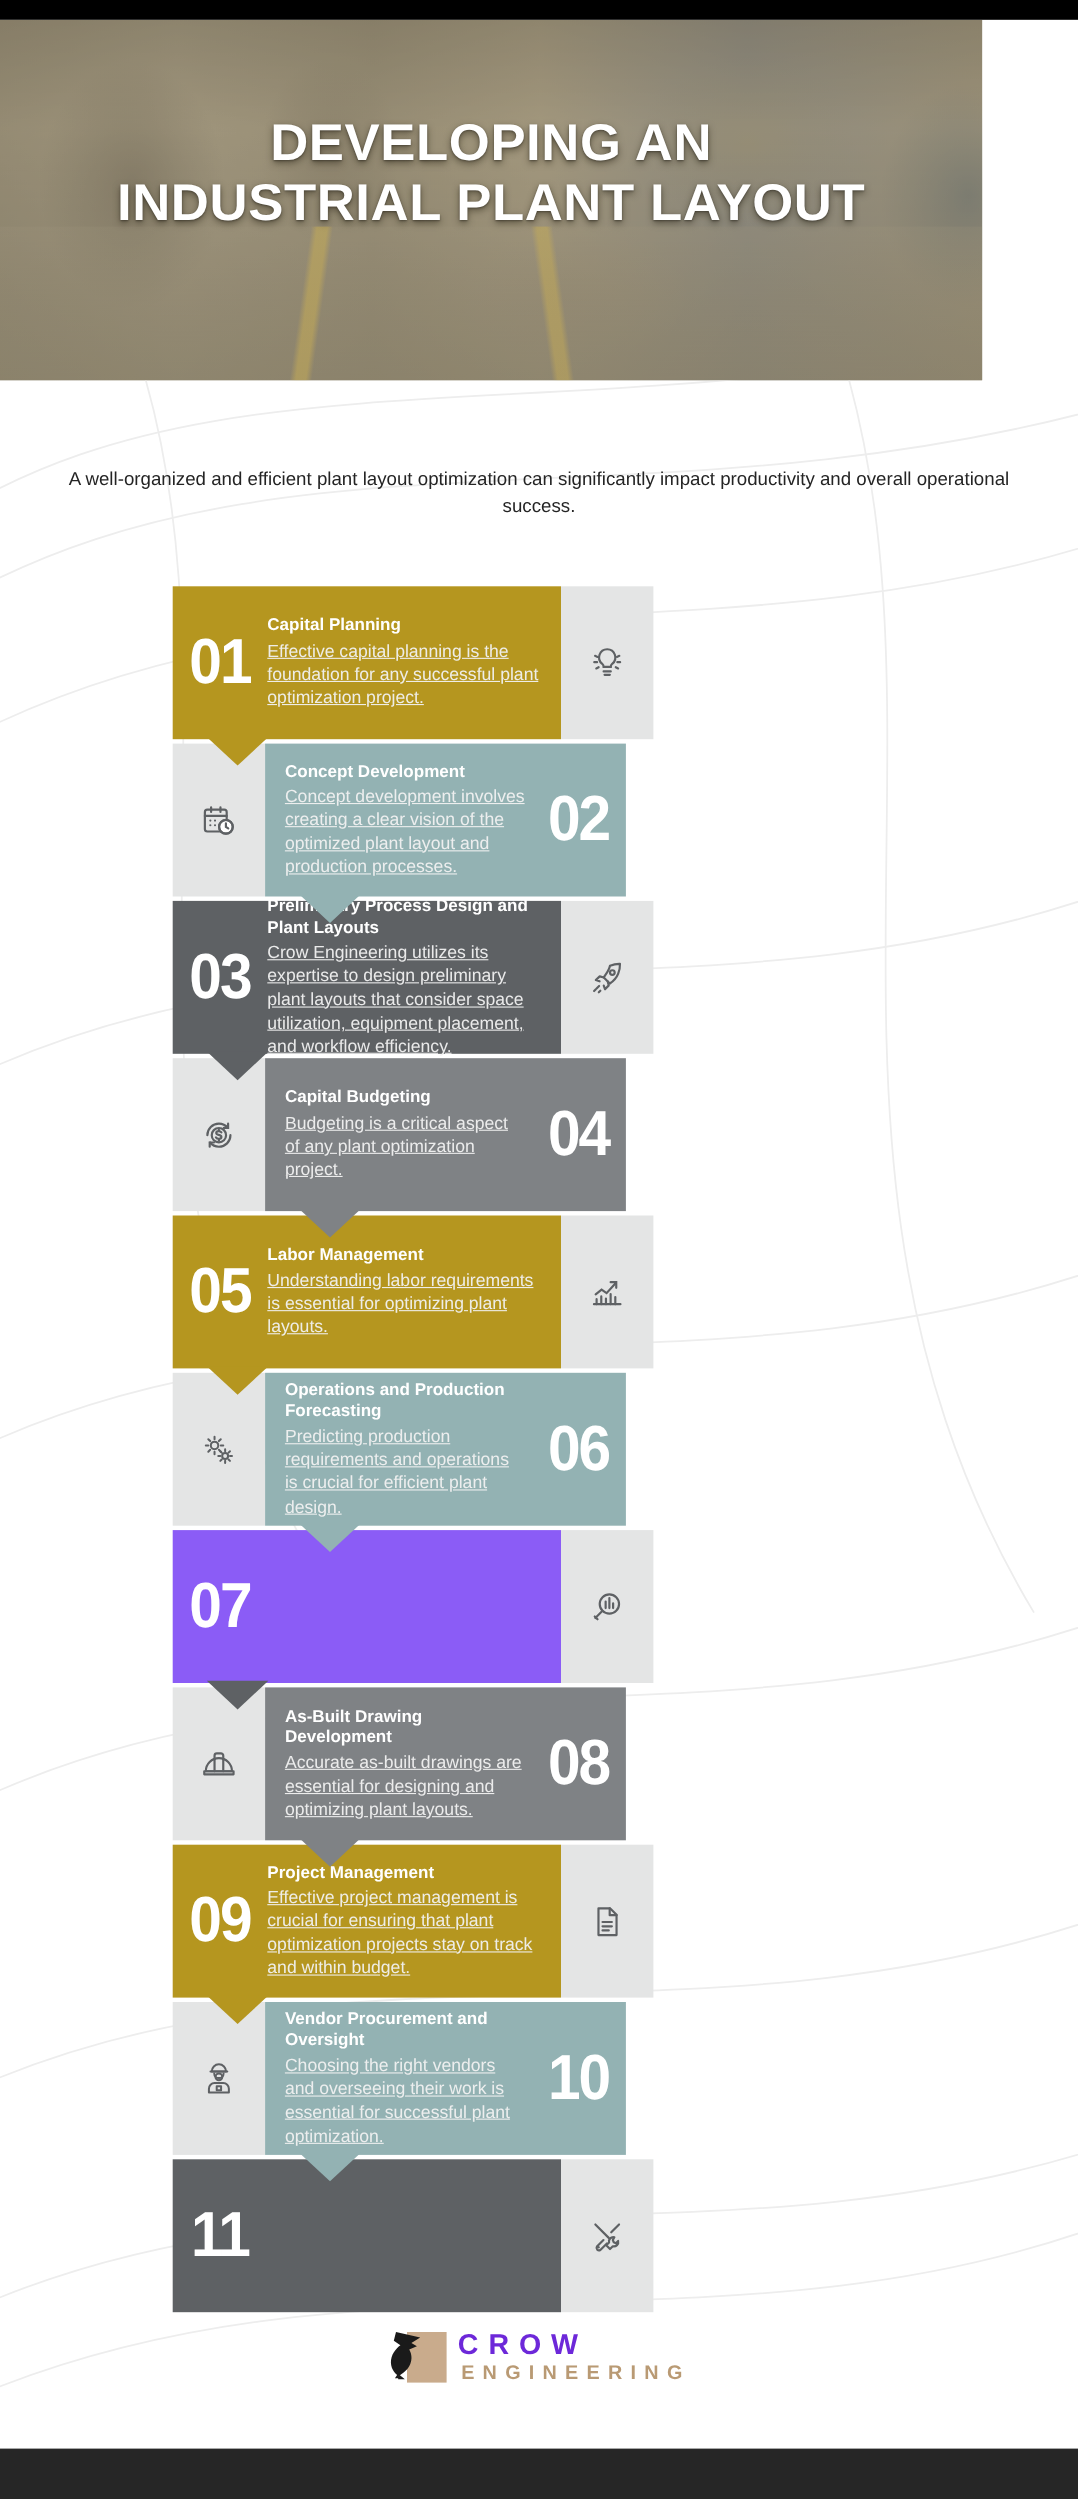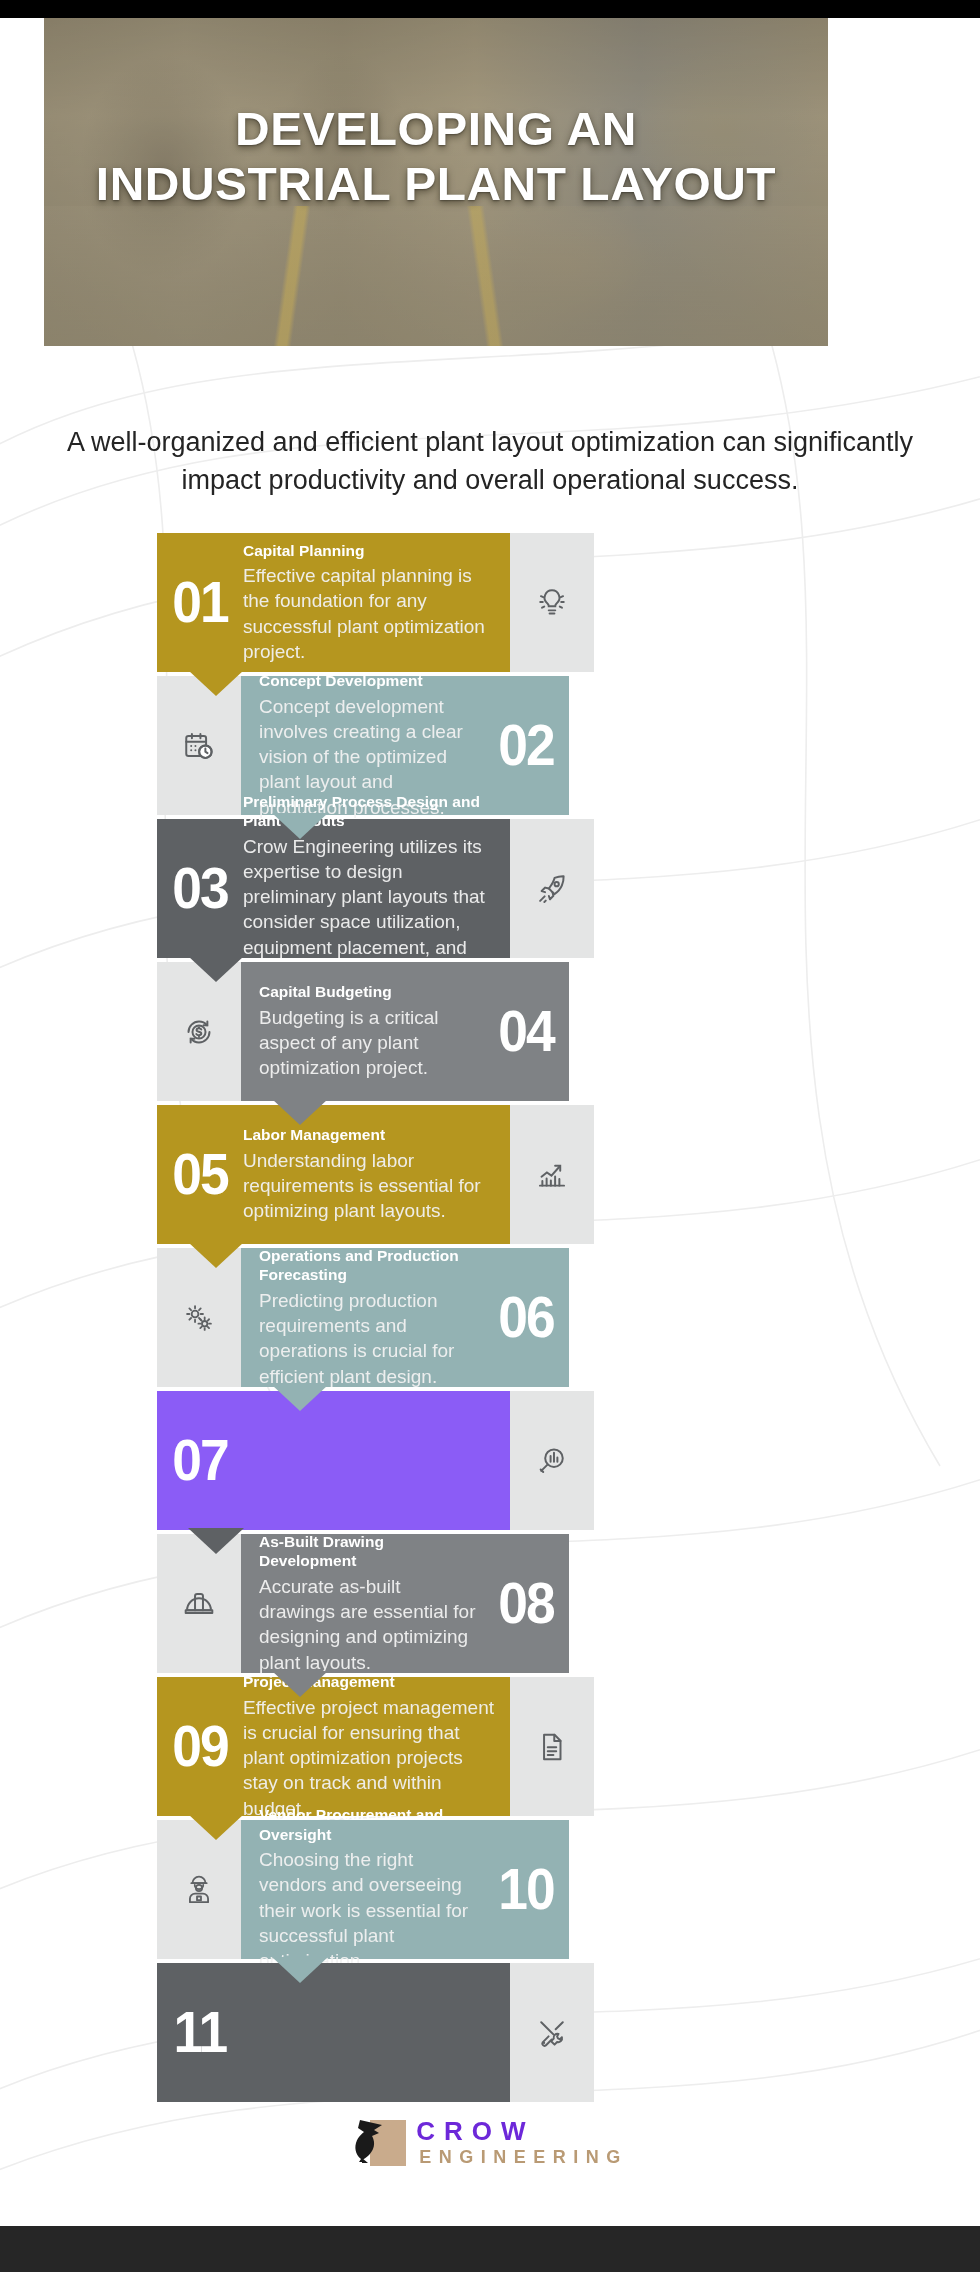--- a/index.html
+++ b/index.html
@@ -16,23 +16,22 @@
     position:absolute; left:0; top:0; width:980px; height:18px;
     background:#000000; z-index:40;
   }
   .chrome-bar-bottom {
     position:absolute; left:0; bottom:0; width:980px; height:46px;
     background:#262626; z-index:40;
   }
 
   
   .hero {
-    position:absolute; left:0; top:18px; width:784px; height:328px;
+    position:absolute; left:0; top:18px; width:893px; height:328px;
     overflow:hidden;
-    margin-left:44px;
   }
   .hero-photo {
     position:absolute; inset:0;
     background:
       
       linear-gradient(180deg, rgba(40,36,28,.35) 0%, rgba(60,54,42,.10) 30%, rgba(30,26,20,.30) 100%),
       radial-gradient(ellipse 120px 160px at 120px 150px, #6d675a 0%, transparent 70%),
       radial-gradient(ellipse 90px 120px at 300px 120px, #7b7465 0%, transparent 70%),
       radial-gradient(ellipse 140px 110px at 680px 110px, #8b8878 0%, transparent 70%),
       radial-gradient(ellipse 110px 140px at 880px 160px, #5f6b72 0%, transparent 72%),
@@ -72,21 +71,21 @@
   .body-bg {
     position:absolute; left:0; top:346px; width:980px; height:1880px;
     background:#ffffff; overflow:hidden; z-index:0;
   }
   .body-bg svg { position:absolute; left:0; top:0; }
 
   
   .intro {
     position:absolute; left:50px; top:424px; width:880px;
     text-align:center; color:#242424; z-index:2;
-    font-size:27px; line-height:1.40;
+    font-size:17px; line-height:1.40;
   }
 
   
   .steps { position:absolute; left:0; top:533px; width:980px; z-index:3; }
 
   .step { position:relative; height:139px; margin-bottom:4px; }
 
   .step-icon-panel {
     position:absolute; top:0; width:84px; height:100%;
     background:#e4e5e5;
@@ -105,22 +104,23 @@
     line-height:.9; letter-spacing:-2px;
     flex:0 0 auto; text-align:center; width:86px;
     font-stretch:condensed; transform:scaleX(.92);
   }
   .step-text { flex:1 1 auto; padding-right:16px; }
   .step-title {
     color:#ffffff; font-weight:bold; font-size:15.5px;
     line-height:1.25; margin-bottom:3px;
   }
   .step-desc {
-    color:#f2f2f2; font-size:19px; line-height:1.33;
+    color:#f2f2f2; font-size:16px; line-height:1.33;
     opacity:.95;
+    text-decoration:underline;
   }
 
   
   .step-notch {
     position:absolute; bottom:-24px; width:56px; height:26px; z-index:5;
   }
   .step-notch .tri {
     width:0; height:0;
     border-left:28px solid transparent;
     border-right:28px solid transparent;

